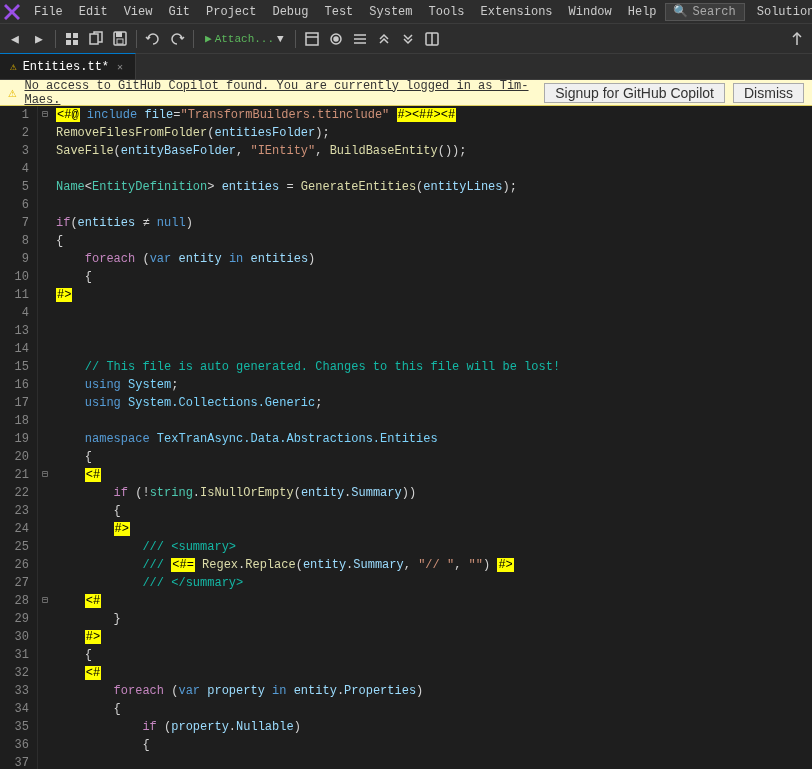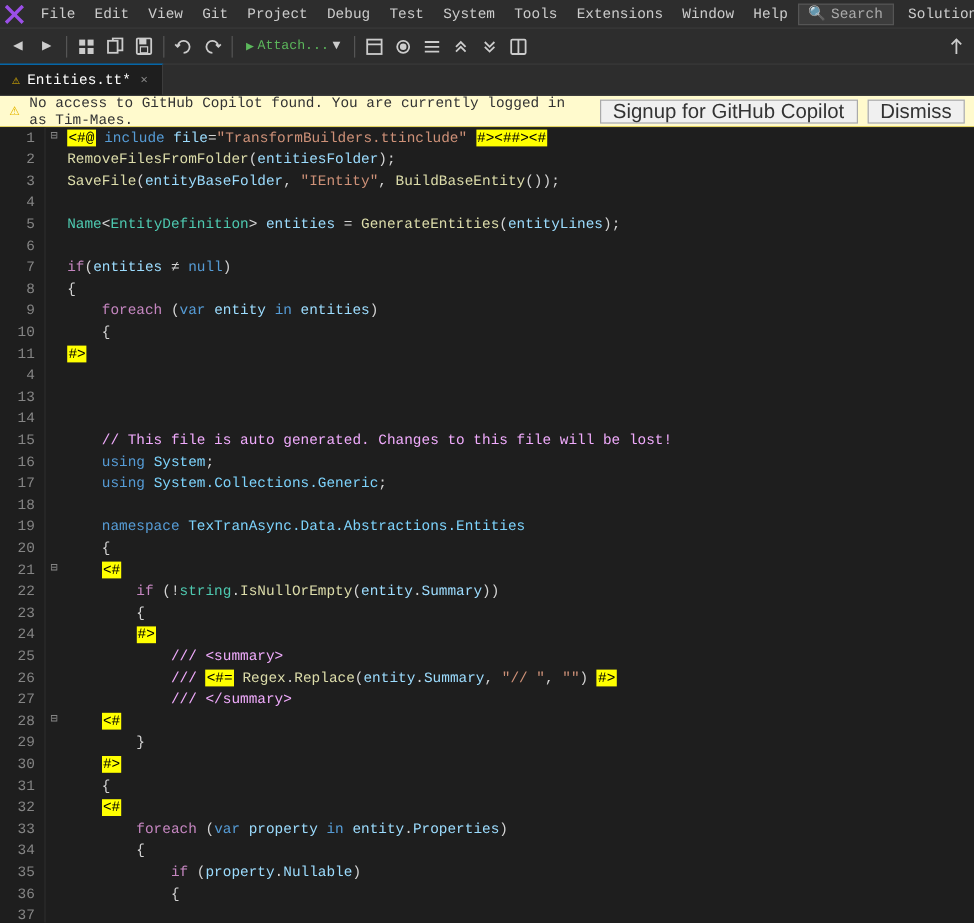--- a/index.html
+++ b/index.html
@@ -100,26 +100,26 @@
       border-bottom: 1px solid #e0d060;
       height: 26px;
       display: flex;
       align-items: center;
       padding: 0 8px;
       gap: 8px;
       color: #333;
       font-size: 12px;
     }
     .notif-icon { color: #e6b800; font-size: 14px; }
-    .notif-text { flex: 1; color: #333; font-size: 12px; }
+    .notif-text { flex: 1; color: #333; font-size: 12px; text-decoration: underline; }
     .notif-btn {
       background: #f0f0f0;
       border: 1px solid #aaa;
       padding: 2px 10px;
-      font-size: 17px;
+      font-size: 14px;
       cursor: pointer;
       color: #333;
       height: 20px;
       display: flex;
       align-items: center;
     }
 
     
     .code-area {
       display: flex;
@@ -158,21 +158,21 @@
       width: 14px;
       color: #858585;
       font-size: 10px;
       cursor: pointer;
     }
 
     
     .kw { color: #569cd6; }        
     .kw2 { color: #c586c0; }       
     .str { color: #ce9178; }       
-    .comment { color: #f0abfc; text-align: center; }   
+    .comment { color: #14b8a6; text-align: center; }   
     .type { color: #4ec9b0; }       
     .method { color: #dcdcaa; }    
     .prop { color: #9cdcfe; }        
     .highlight-yellow {
       background: #ffff00;
       color: #000000;
       padding: 0 1px;
     }
     .ns { color: #7dd3fc; }
   </style>

